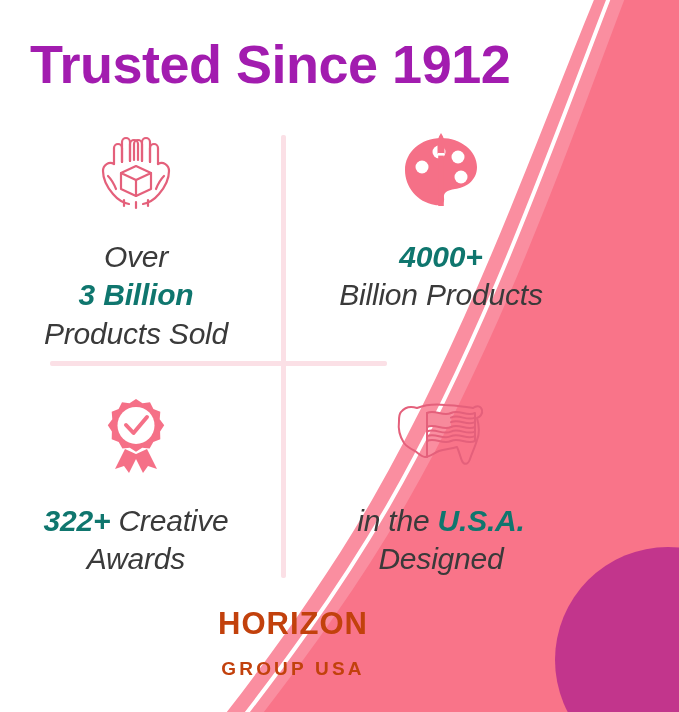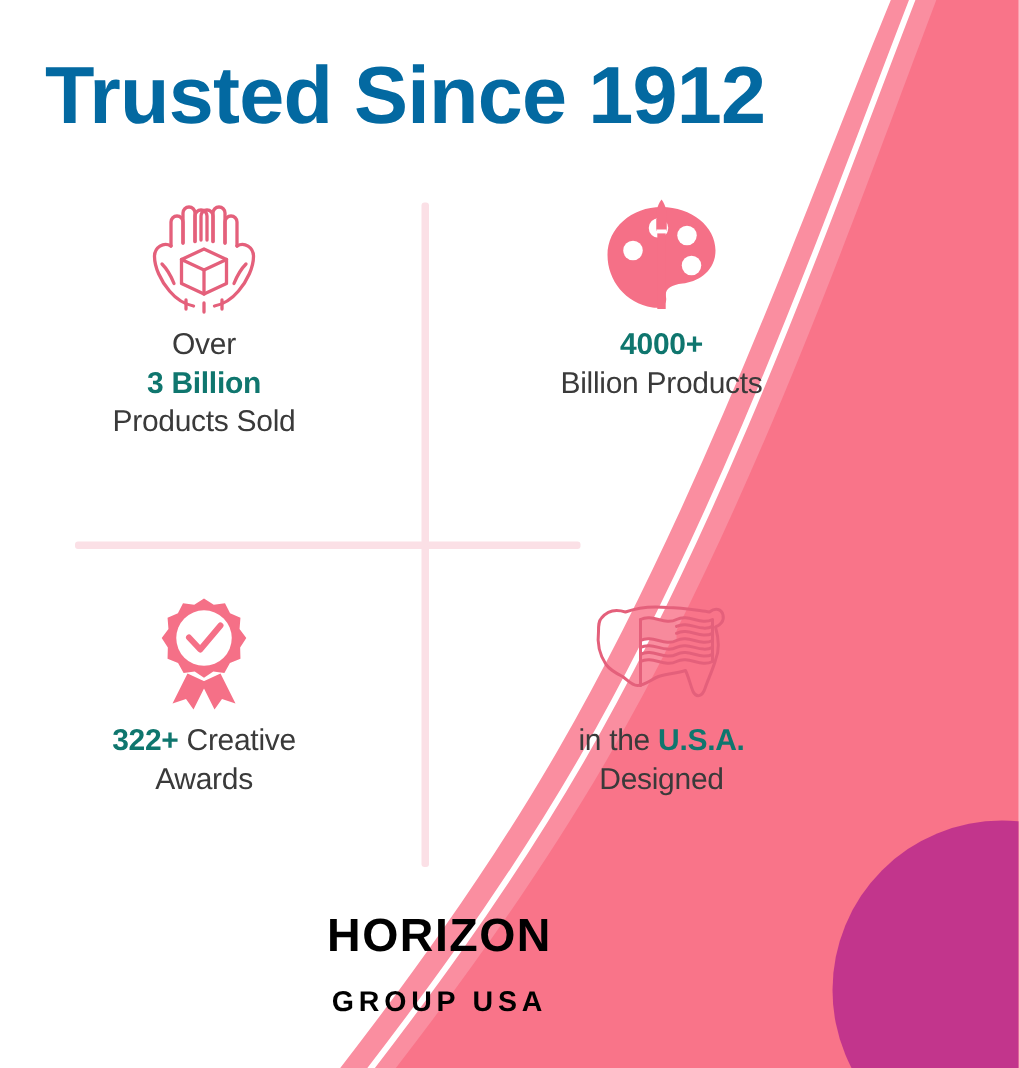--- a/index.html
+++ b/index.html
@@ -22,21 +22,21 @@
   }
 
   
   .headline{
     position:absolute;
     left:30px;top:36px;
     width:540px;
     font-size:54px;
     font-weight:bold;
     letter-spacing:-0.5px;
-    color:#0369a1;
+    color:#a21caf;
     line-height:1.05;
     white-space:nowrap;
   }
 
   
   .divider-v{
     position:absolute;
     left:281px;top:135px;
     width:5px;height:443px;
     background:#fbe0e6;
@@ -62,38 +62,39 @@
   .q-bl{left:0px;   top:392px; width:272px;}
   .q-br{left:296px; top:392px; width:290px;}
 
   .icon-box{
     height:86px;
     display:flex;
     align-items:center;
     justify-content:center;
   }
   .stat-text{
-    margin-top:4px;
+    margin-top:24px;
     text-align:center;
     color:#3a3a3a;
-    font-size:20px;
+    font-size:30px;
     font-weight:300;
     line-height:1.28;
     letter-spacing:-0.2px;
     white-space:nowrap;
+    font-style:italic;
   }
   .stat-text b{font-weight:bold;color:#0f766e;}
 
   
   .logo{
     position:absolute;
     left:0;top:608px;
     width:586px;
     text-align:center;
-    color:#000000;
+    color:#c2410c;
   }
   .logo-main{
     font-size:31px;
     font-weight:bold;
     letter-spacing:1px;
     line-height:1;
   }
   .logo-sub{
     font-size:19px;
     font-weight:bold;

